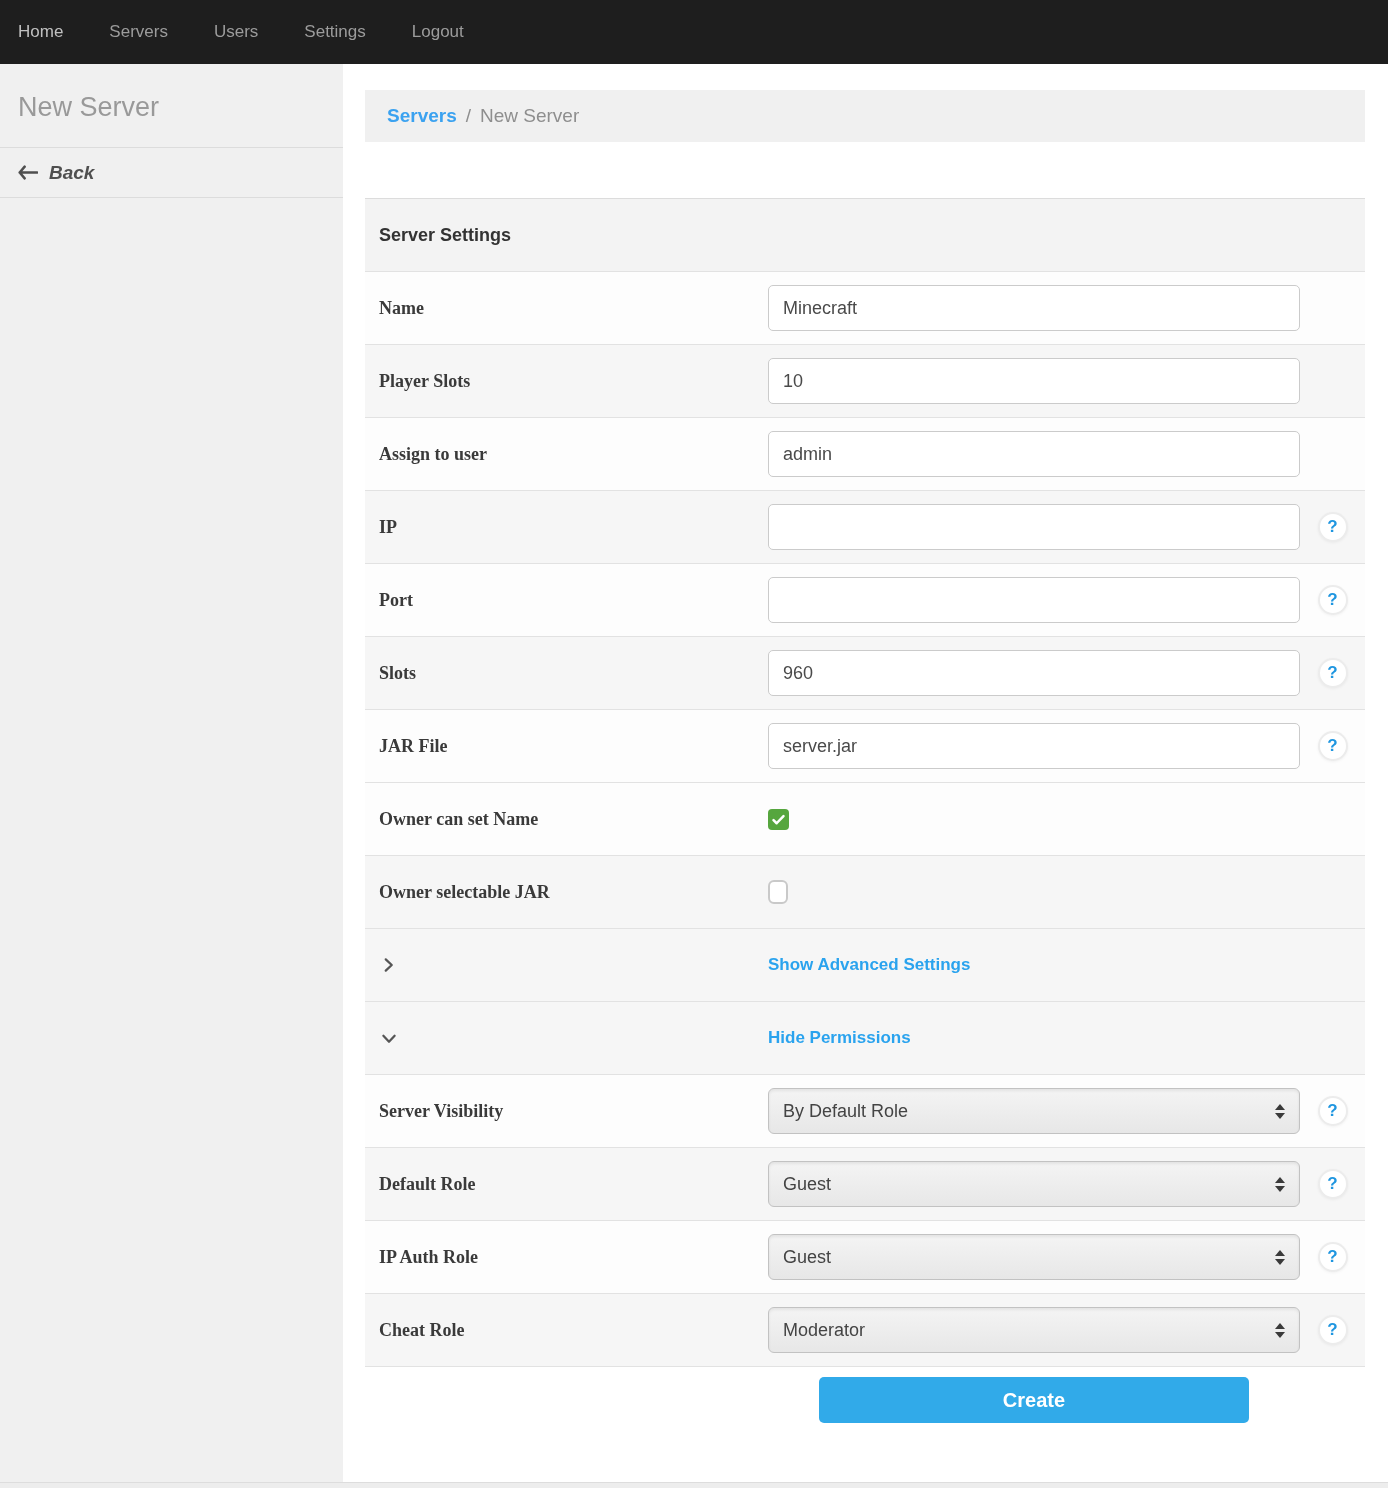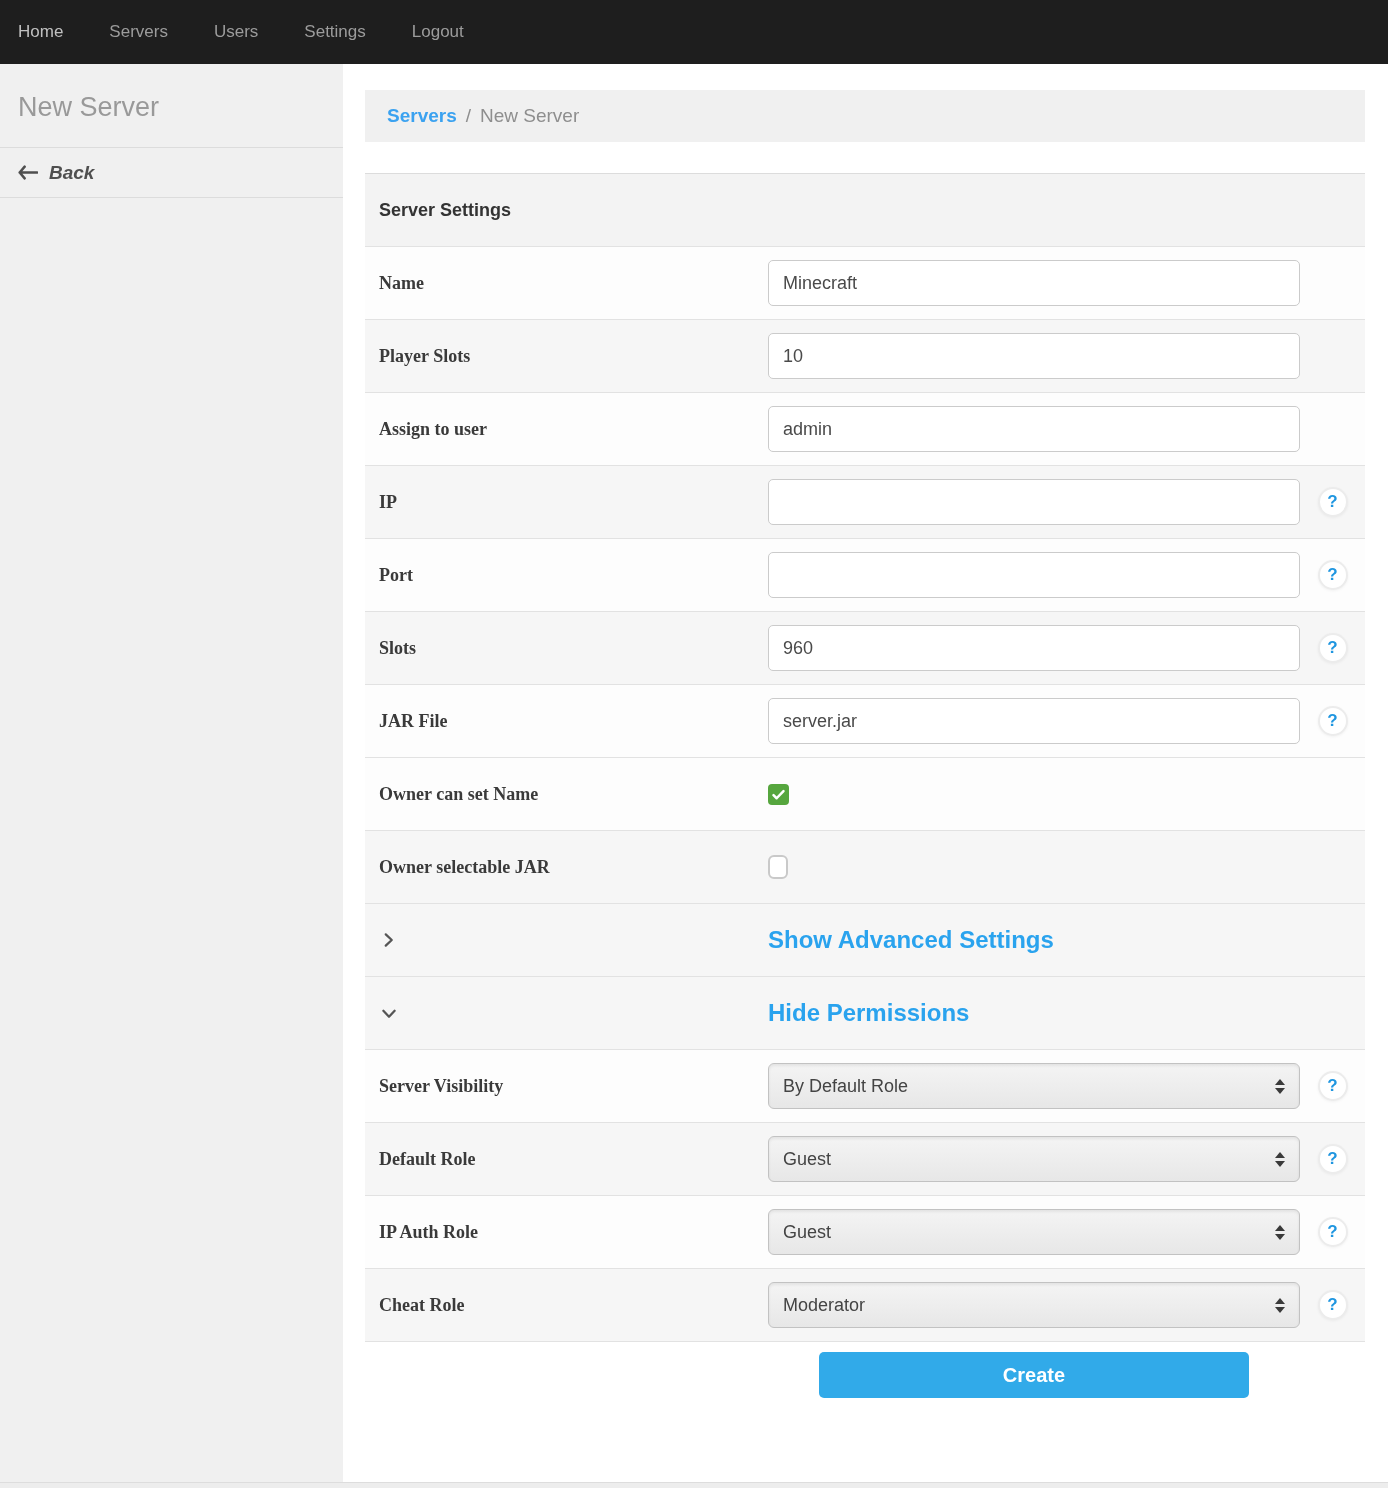--- a/index.html
+++ b/index.html
@@ -72,21 +72,21 @@
     align-items:center;
     gap:9px;
     padding-left:22px;
     font-size:19px;
   }
   .crumb-link { color:var(--breadcrumb-link-blue); font-weight:600; text-decoration:none; cursor:pointer; }
   .crumb-sep, .crumb-current { color:#8e8e8e; }
 
   
   .form-table {
-    margin-top:31px;
+    margin-top:56px;
     width:1000px;
     border-top:1px solid #dcdcdc;
   }
   .form-header {
     height:73px;
     display:flex;
     align-items:center;
     padding-left:14px;
     background:#f3f3f3;
     border-bottom:1px solid #e2e2e2;
@@ -164,21 +164,21 @@
   }
   .select-arrows { display:flex; flex-direction:column; gap:3px; }
   .select-arrows i { display:block; width:0; height:0; }
   .select-arrows i.up   { border-left:5px solid transparent; border-right:5px solid transparent; border-bottom:6px solid #3a3a3a; }
   .select-arrows i.down { border-left:5px solid transparent; border-right:5px solid transparent; border-top:6px solid #3a3a3a; }
 
   .chevron { display:inline-flex; align-items:center; cursor:pointer; }
   .toggle-link {
     color:var(--link-blue);
     font-weight:700;
-    font-size:24px;
+    font-size:17px;
     text-decoration:none;
     cursor:pointer;
   }
 
   .help-icon {
     width:30px; height:30px;
     border-radius:50%;
     background:#ffffff;
     border:2px solid #ececec;
     box-shadow:0 1px 3px rgba(0,0,0,0.05);

